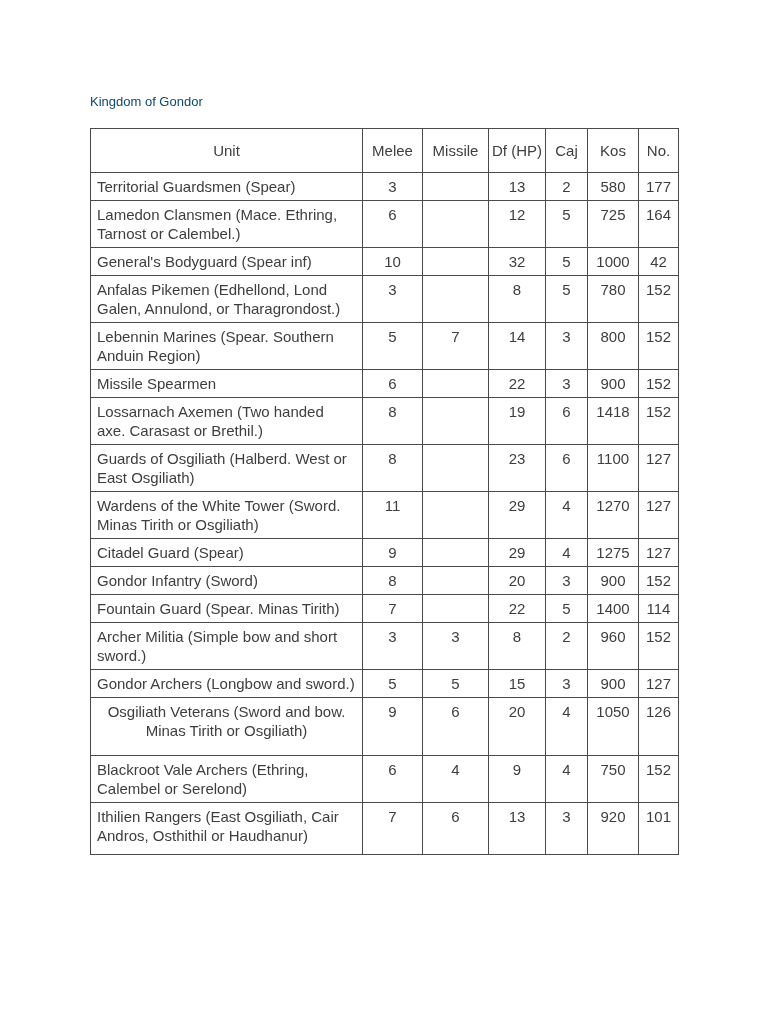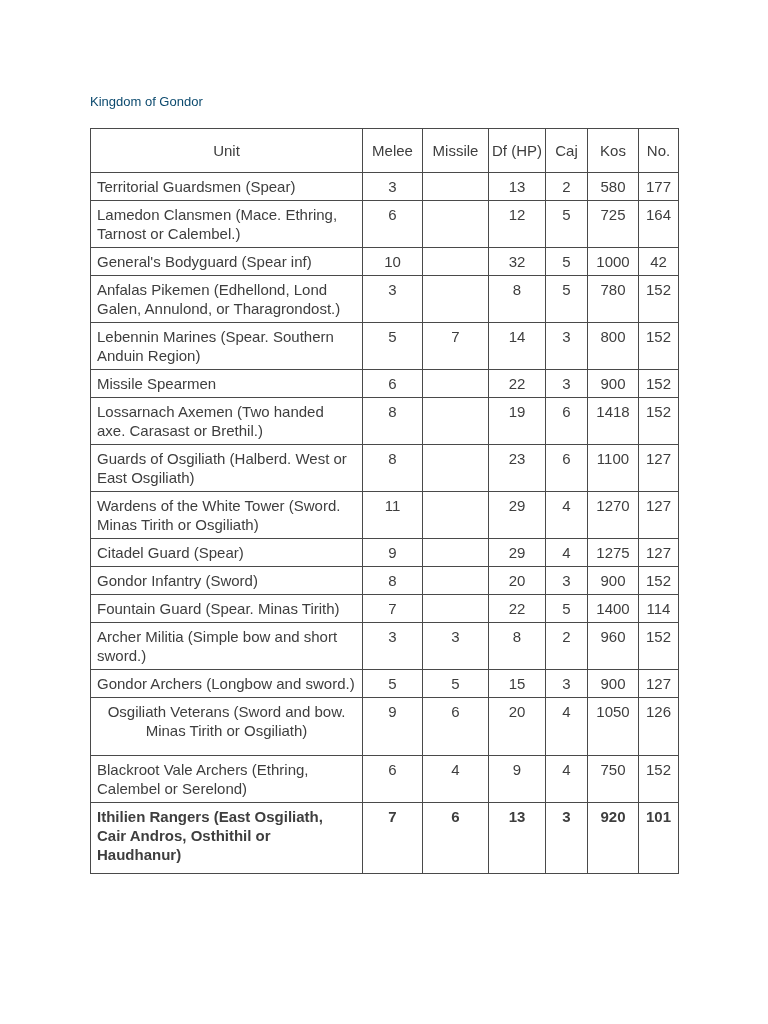--- a/index.html
+++ b/index.html
@@ -49,21 +49,21 @@
     overflow: hidden;
   }
   table.unit-table th {
     text-align: center;
     padding: 12px 2px;
   }
   td.unit-cell { text-align: left; }
   td.num-cell  { text-align: center; }
   
   tbody tr:nth-child(15) td { padding-bottom: 15px; text-align: center; }
-  tbody tr:nth-child(17) td { padding-bottom: 9px; font-weight: bold; }
+  tbody tr:nth-child(17) td { padding-bottom: 9px; }
 </style>
 </head>
 <body>
 
 <div class="page">
   <div class="content">
 
     <div class="doc-header">
       <p>Kingdom of Gondor</p>
     </div>

